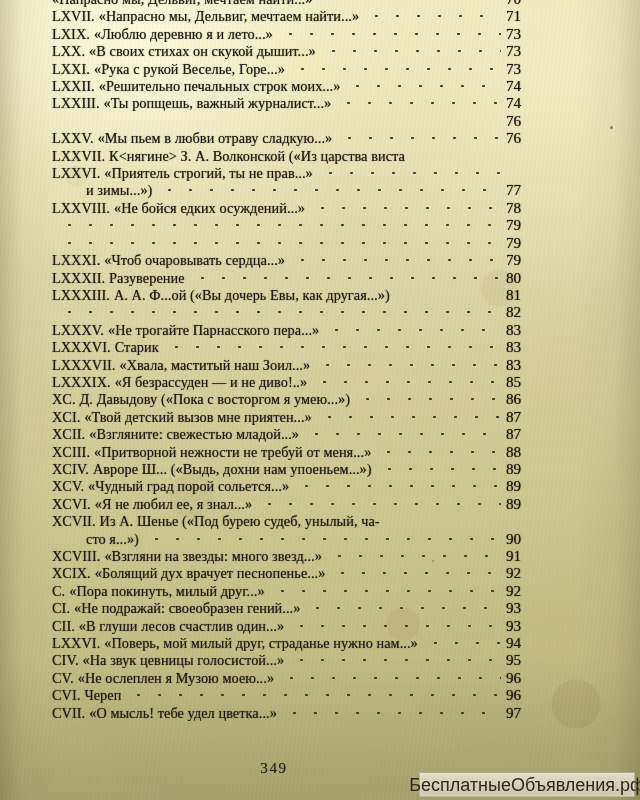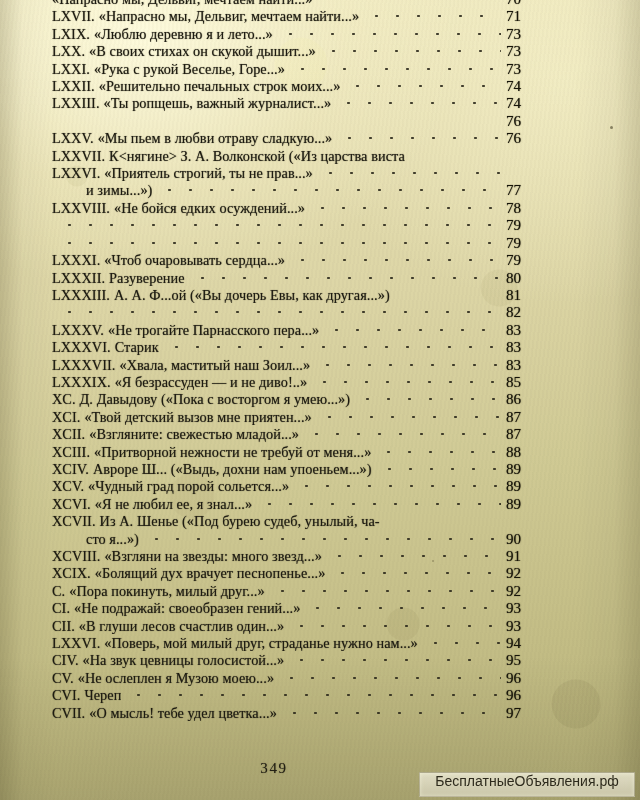--- a/index.html
+++ b/index.html
@@ -125,24 +125,24 @@
   .watermark {
     position: absolute;
     left: 419px;
     top: 772px;
     width: 214px;
     height: 23px;
     background: linear-gradient(180deg, rgba(228,225,202,0.93), rgba(205,201,174,0.92));
     border: 1px solid rgba(120,115,82,0.35);
     box-shadow: inset 0 0 4px rgba(255,255,230,0.5);
     display: flex;
-    align-items: flex-start;
+    align-items: flex-end;
     justify-content: center;
     font-family: "Liberation Sans", "DejaVu Sans", sans-serif;
-    font-size: 14px;
+    font-size: 18px;
     color: #2d2a1c;
     z-index: 5;
   }
 
   
   .speck {
     position: absolute;
     width: 3px; height: 3px;
     border-radius: 50%;
     background: rgba(60,55,30,0.55);

